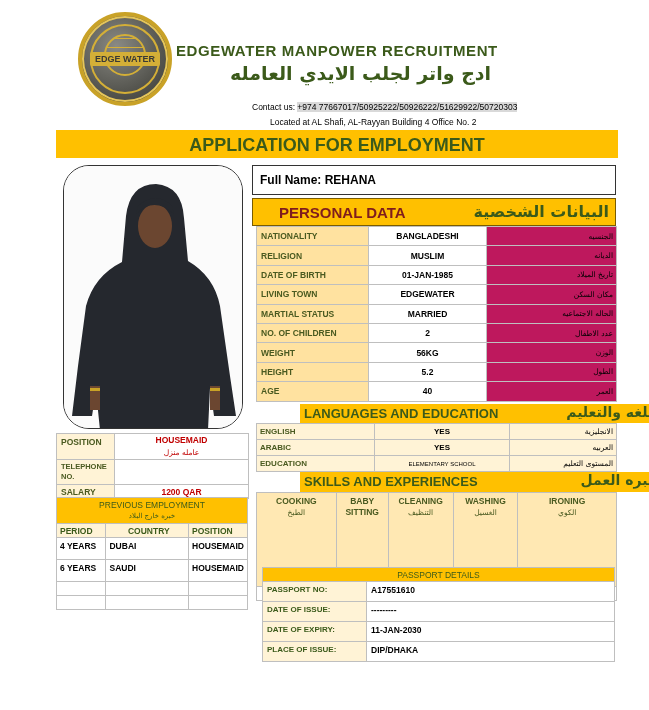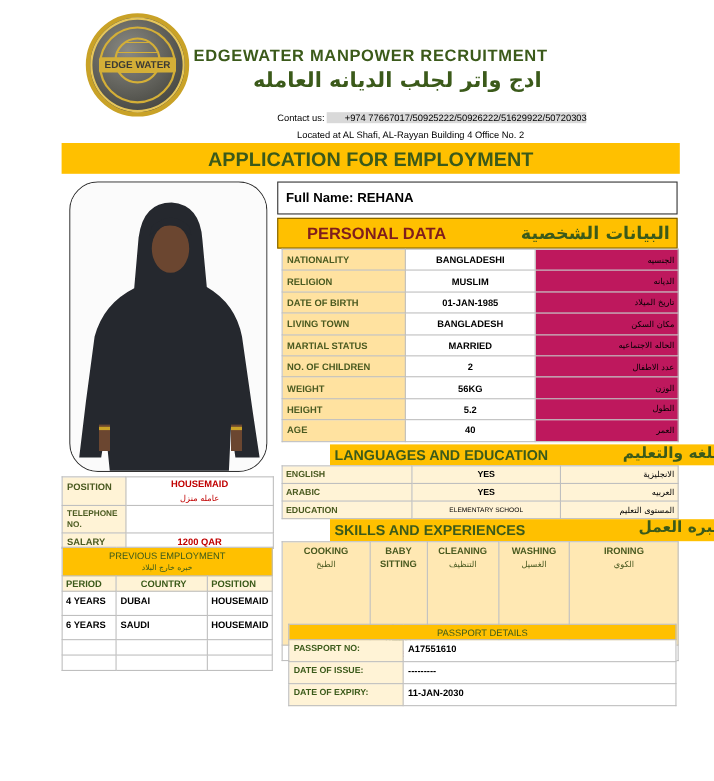--- a/index.html
+++ b/index.html
@@ -12,21 +12,21 @@
           background: radial-gradient(circle at 40% 35%, #8a8a84 0%, #55554f 60%, #3a3a35 100%);
           border: 4px solid #c9a227; box-shadow: 0 0 0 2px #e6c65a inset; }
   .logo-ring { left: 8px; top: 8px; width: 70px; height: 70px; border-radius: 50%; border: 2px solid #d4af37; }
   .logo-globe { left: 22px; top: 18px; width: 42px; height: 42px; border-radius: 50%; border: 2px solid #d4af37;
                 background: repeating-linear-gradient(0deg, transparent 0 8px, #d4af37 8px 9px); }
   .logo-band { left: 8px; top: 36px; width: 70px; height: 14px; background: #d4af37; color: #3a3a35;
                font: bold 9px "Liberation Sans", sans-serif; text-align: center; line-height: 14px; border-radius: 2px; }
   .company-en { left: 176px; top: 42px; font: bold 15px "Liberation Sans", sans-serif; color: #3b5a1a; letter-spacing: 0.6px; }
   .company-ar { left: 230px; top: 62px; font: bold 19px "DejaVu Sans", sans-serif; color: #3b5a1a; direction: rtl; }
   .contact { left: 252px; top: 102px; font-size: 8.5px; }
-  .contact .hl { background: #d9d9d9; padding-left: 16px; }
+  .contact .hl { background: #d9d9d9; }
   .address { left: 270px; top: 117px; font-size: 8.5px; }
 
   .title-bar { left: 56px; top: 130px; width: 562px; height: 28px; text-align: center;
                font: bold 18px "Liberation Sans", sans-serif; line-height: 30px; color: #3b5a1a; }
 
   
   .photo { left: 63px; top: 165px; width: 180px; height: 264px; border: 1.5px solid #333; border-radius: 26px; background: #fff; overflow: hidden; }
 
   
   .fullname { left: 252px; top: 165px; width: 364px; height: 30px; border: 1px solid #333; font: bold 12px "Liberation Sans", sans-serif; padding-left: 7px; line-height: 28px; }
@@ -82,21 +82,21 @@
 </style>
 </head>
 <body>
 
 <div class="abs logo">
   <div class="abs logo-ring"></div>
   <div class="abs logo-globe"></div>
   <div class="abs logo-band">EDGE WATER</div>
 </div>
 <div class="abs company-en">EDGEWATER MANPOWER RECRUITMENT</div>
-<div class="abs company-ar">ادج واتر لجلب الديانه العامله</div>
+<div class="abs company-ar">ادج واتر لجلب الايدي العامله</div>
 <div class="abs contact">
   <span>Contact us: </span><span class="hl">+974 77667017/50925222/50926222/51629922/50720303</span>
 </div>
 <div class="abs address">Located at AL Shafi, AL-Rayyan Building 4 Office No. 2</div>
 
 <div class="abs title-bar gold">APPLICATION FOR EMPLOYMENT</div>
 
 <div class="abs photo">
   <svg width="180" height="264" viewBox="0 0 180 264">
     <rect width="180" height="264" fill="#fbfbfb"></rect>
@@ -128,21 +128,21 @@
         <td class="v">MUSLIM</td>
         <td class="a">الديانه</td>
       </tr>
       <tr>
         <td class="k">DATE OF BIRTH</td>
         <td class="v">01-JAN-1985</td>
         <td class="a">تاريخ الميلاد</td>
       </tr>
       <tr>
         <td class="k">LIVING TOWN</td>
-        <td class="v">BANGLADESH</td>
+        <td class="v">EDGEWATER</td>
         <td class="a">مكان السكن</td>
       </tr>
       <tr>
         <td class="k">MARTIAL STATUS</td>
         <td class="v">MARRIED</td>
         <td class="a">الحاله الاجتماعيه</td>
       </tr>
       <tr>
         <td class="k">NO. OF CHILDREN</td>
         <td class="v">2</td>
@@ -282,14 +282,18 @@
         <td class="v">A17551610</td>
       </tr>
       <tr class="r">
         <td class="k">DATE OF ISSUE:</td>
         <td class="v">---------</td>
       </tr>
       <tr class="r">
         <td class="k">DATE OF EXPIRY:</td>
         <td class="v">11-JAN-2030</td>
       </tr>
+      <tr class="r">
+        <td class="k">PLACE OF ISSUE:</td>
+        <td class="v">DIP/DHAKA</td>
+      </tr>
     </tbody>
 </table>
 
 </body></html>

